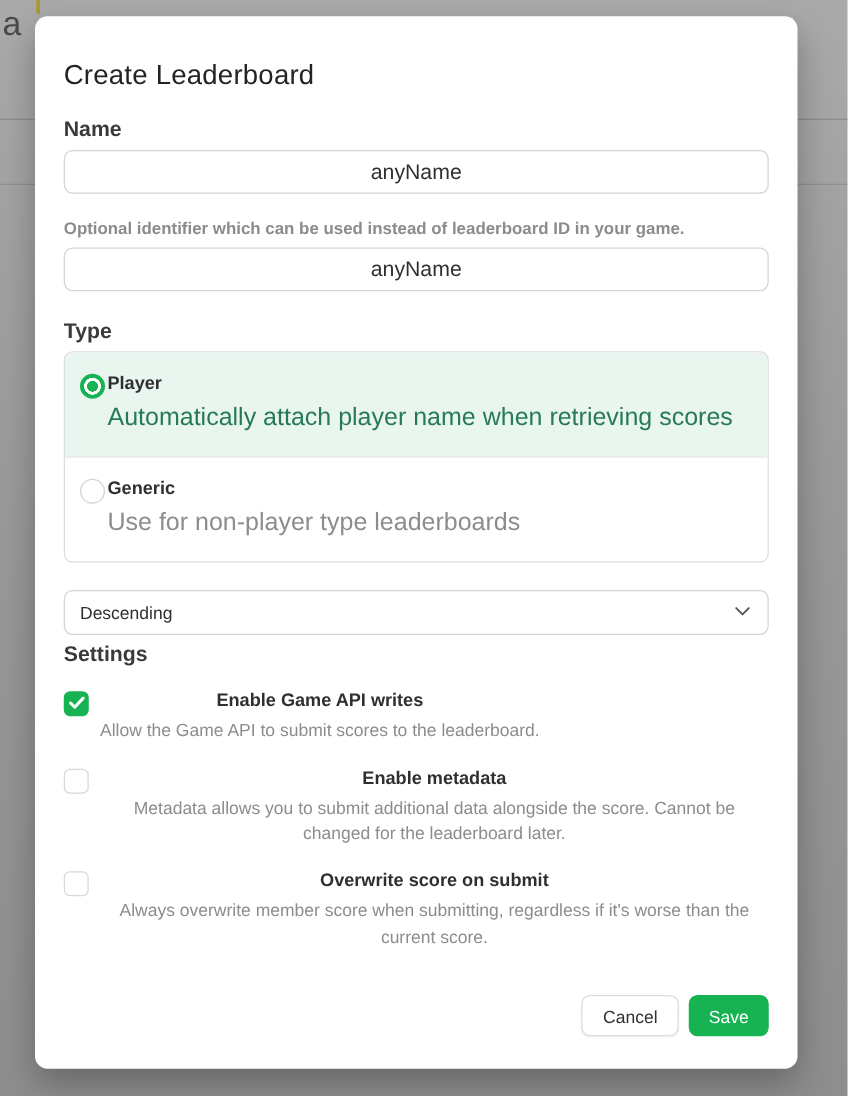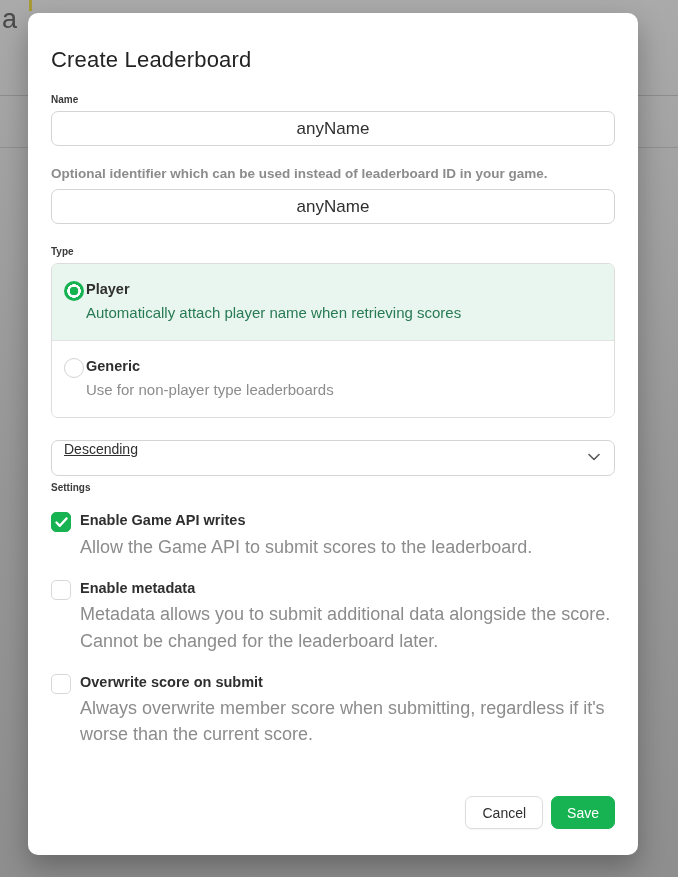--- a/index.html
+++ b/index.html
@@ -30,21 +30,21 @@
     background: #ffffff;
     border-radius: 10px;
     box-shadow: 0 12px 28px rgba(0,0,0,0.28);
     padding: 34px 23px 26px 23px;
   }
   .modal-title {
     font-size: 22px; font-weight: 400; color: #232323;
     margin-bottom: 21px; letter-spacing: 0.2px;
   }
   .field-label {
-    font-size: 10px; font-weight: 700; color: #3a3a3a;
+    font-size: 17px; font-weight: 700; color: #3a3a3a;
     margin-bottom: 6px;
   }
   .help-text {
     font-size: 13.5px; color: #8c8c8c; font-weight: 600;
     margin: -2px 0 8px 0;
   }
   .text-input {
     width: 100%; height: 35px;
     border: 1px solid #d4d4d4; border-radius: 7px;
     padding: 0 12px;
@@ -71,51 +71,50 @@
   .radio {
     width: 20px; height: 20px; border-radius: 50%;
     flex: 0 0 20px; margin-top: 1px;
     border: 1px solid #d2d2d2; background: #ffffff;
   }
   .radio.checked {
     border: none;
     background: radial-gradient(circle, #17b352 0 4.2px, #ffffff 4.5px 6.6px, #17b352 6.9px 100%);
   }
   .opt-label { font-size: 14.5px; font-weight: 700; color: #2f2f2f; line-height: 1.3; }
-  .opt-desc  { font-size: 15px; color: #8c8c8c; margin-top: 4px; line-height: 1.35; }
+  .opt-desc  { font-size: 20px; color: #8c8c8c; margin-top: 4px; line-height: 1.35; }
   .type-option.selected .opt-desc { color: #277a54; }
 
   
   .select {
     position: relative;
     width: 100%; height: 36px;
     border: 1px solid #d4d4d4; border-radius: 7px;
-    display: flex; 
+    display: flex; align-items: center;
     padding: 0 12px; font-size: 14px; color: #2f2f2f;
     background: #ffffff; cursor: pointer;
     margin-top: 1px;
-    text-decoration: underline;
   }
   .select .chevron {
     position: absolute; right: 14px; top: 12px;
     width: 12px; height: 8px;
   }
 
   
   .settings-label { margin-top: 6px; margin-bottom: 18px; }
-  .check-row { display: flex; align-items: flex-start; gap: 9px; margin-bottom: 19px; }
+  .check-row { display: flex; align-items: flex-start; gap: 9px; margin-bottom: 19px; text-align: center; }
   .checkbox {
     width: 20px; height: 20px; flex: 0 0 20px; margin-top: 1px;
     border-radius: 5px; border: 1px solid #d8d8d8; background: #ffffff;
     display: flex; align-items: center; justify-content: center;
     cursor: pointer;
   }
   .checkbox.checked { background: #17b352; border-color: #17b352; }
   .check-label { font-size: 14.5px; font-weight: 700; color: #2f2f2f; line-height: 1.35; }
-  .check-desc  { font-size: 18px; color: #8c8c8c; line-height: 1.45; margin-top: 3px; max-width: 548px; }
+  .check-desc  { font-size: 14px; color: #8c8c8c; line-height: 1.45; margin-top: 3px; max-width: 548px; }
 
   
   .footer {
     position: absolute; right: 23px; bottom: 26px;
     display: flex; gap: 8px;
   }
   .btn {
     height: 33px; border-radius: 7px; font-size: 14px;
     font-family: "Liberation Sans", sans-serif;
     display: flex; align-items: center; justify-content: center;

